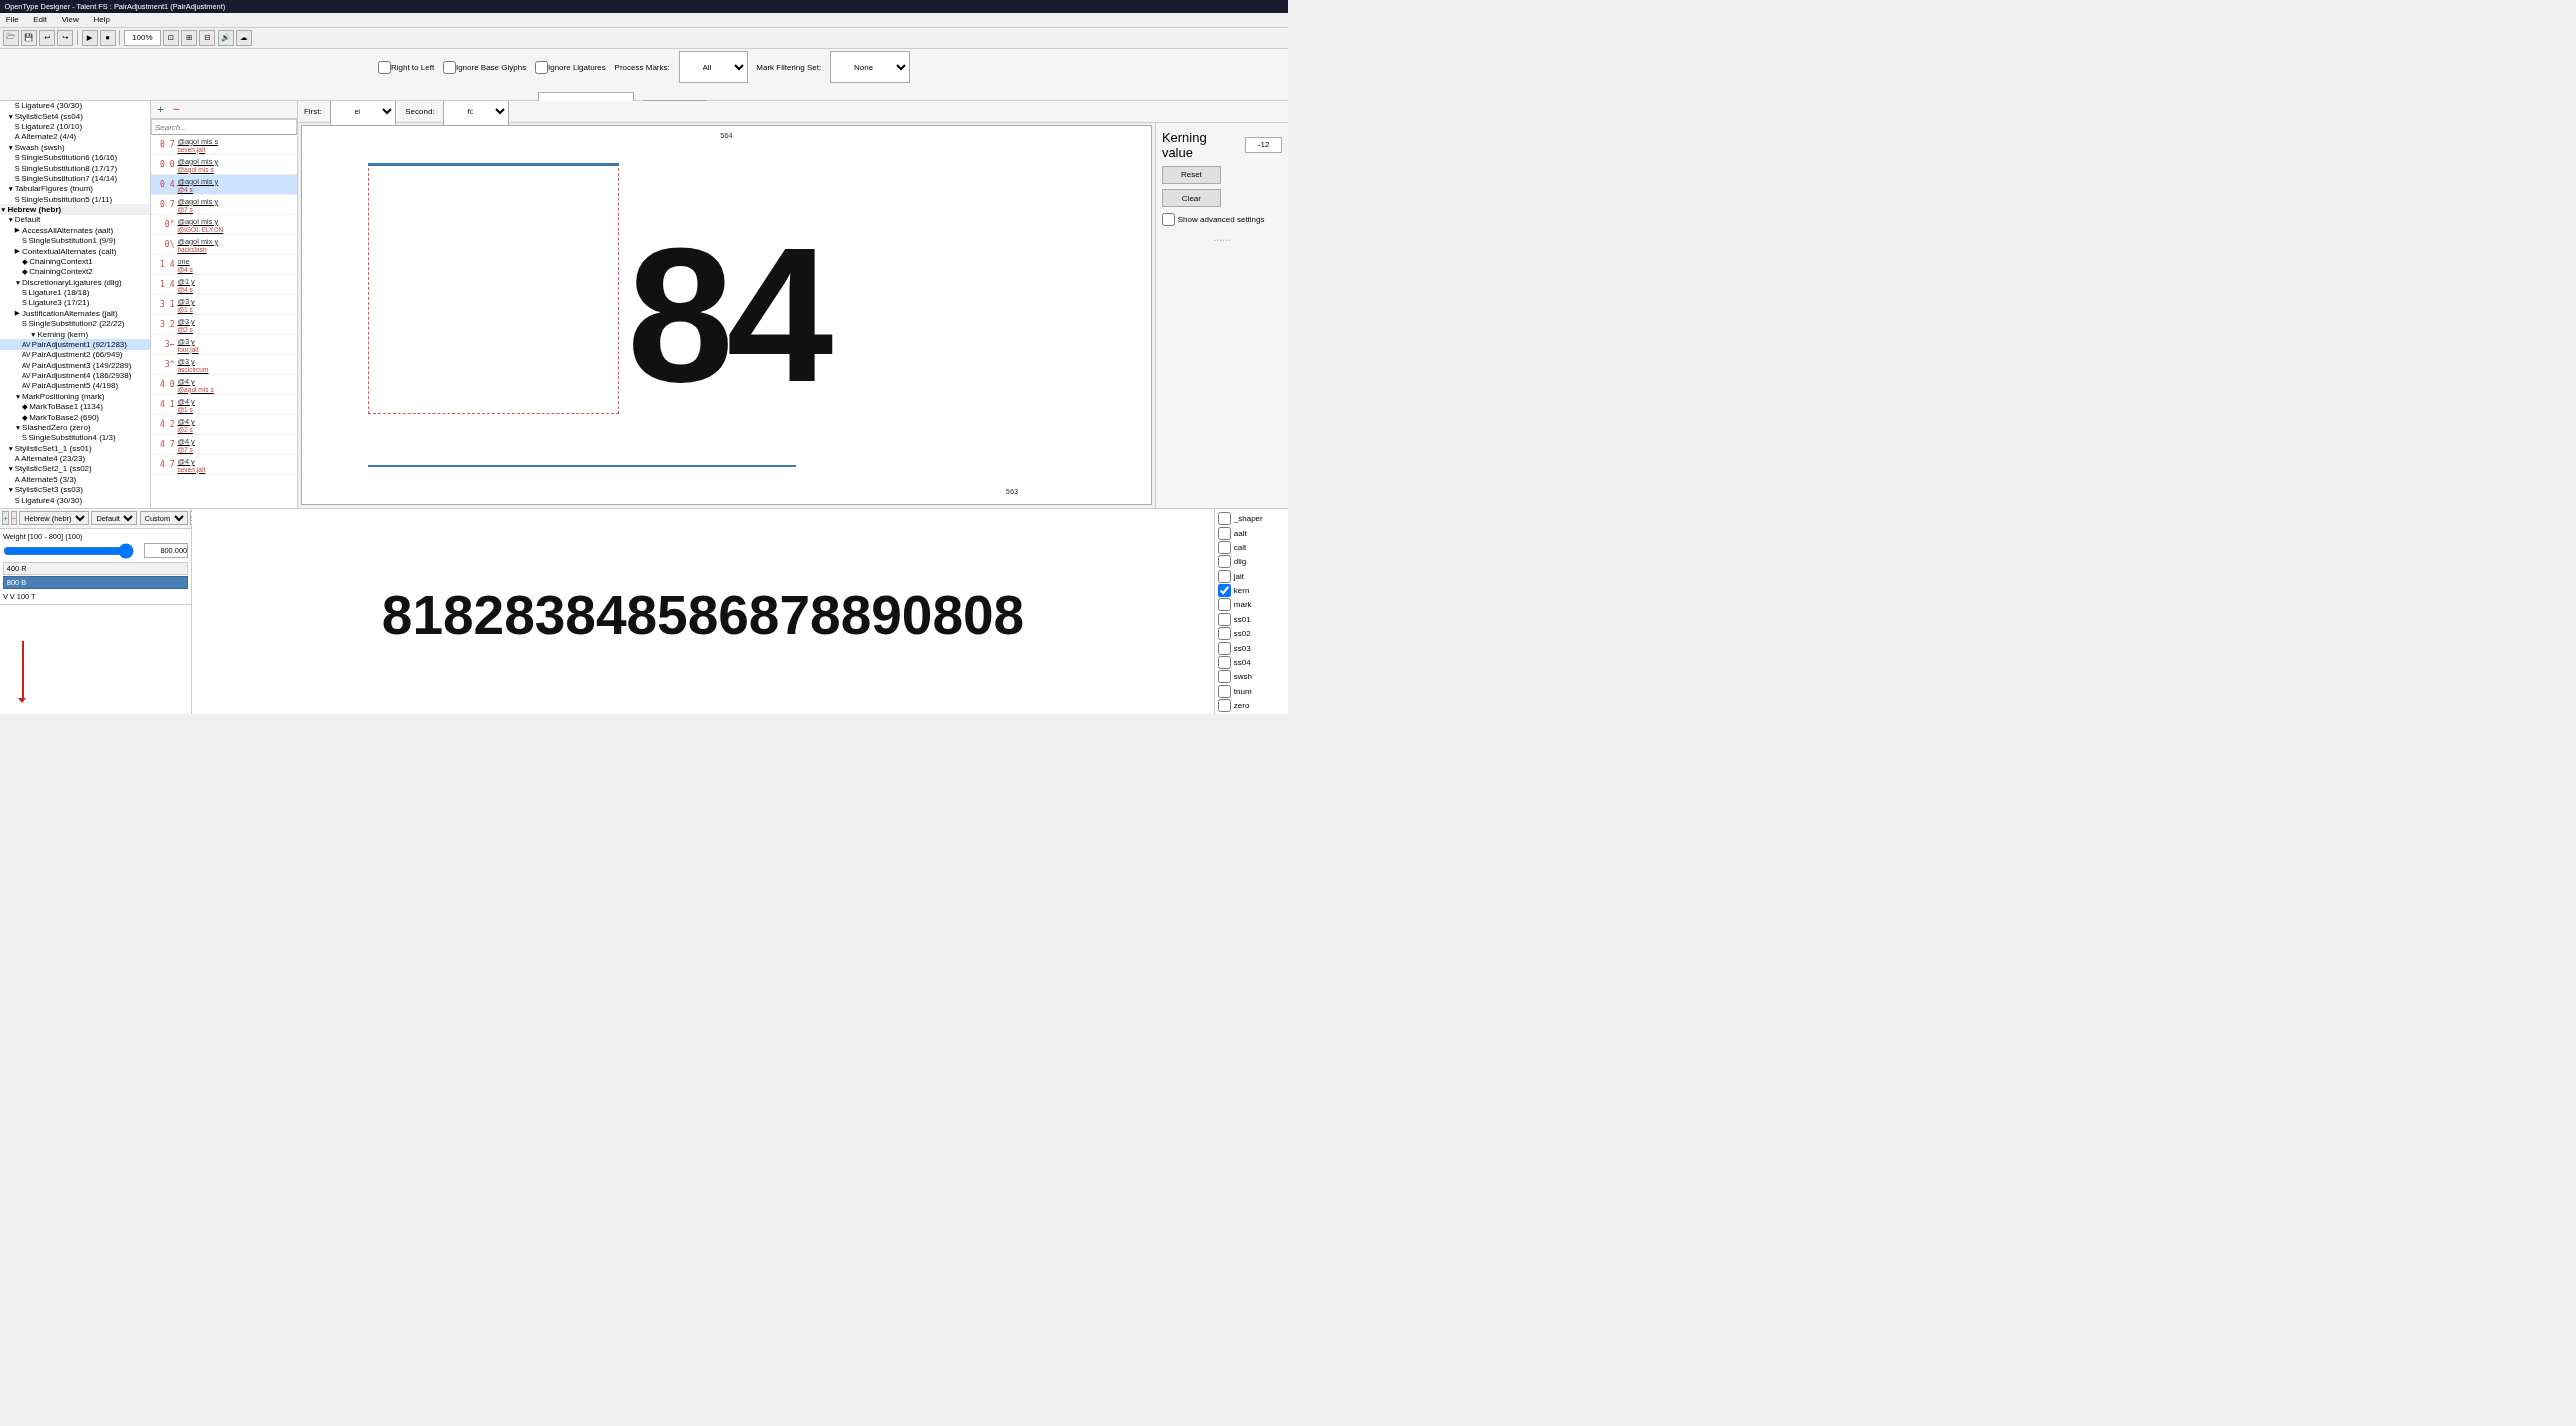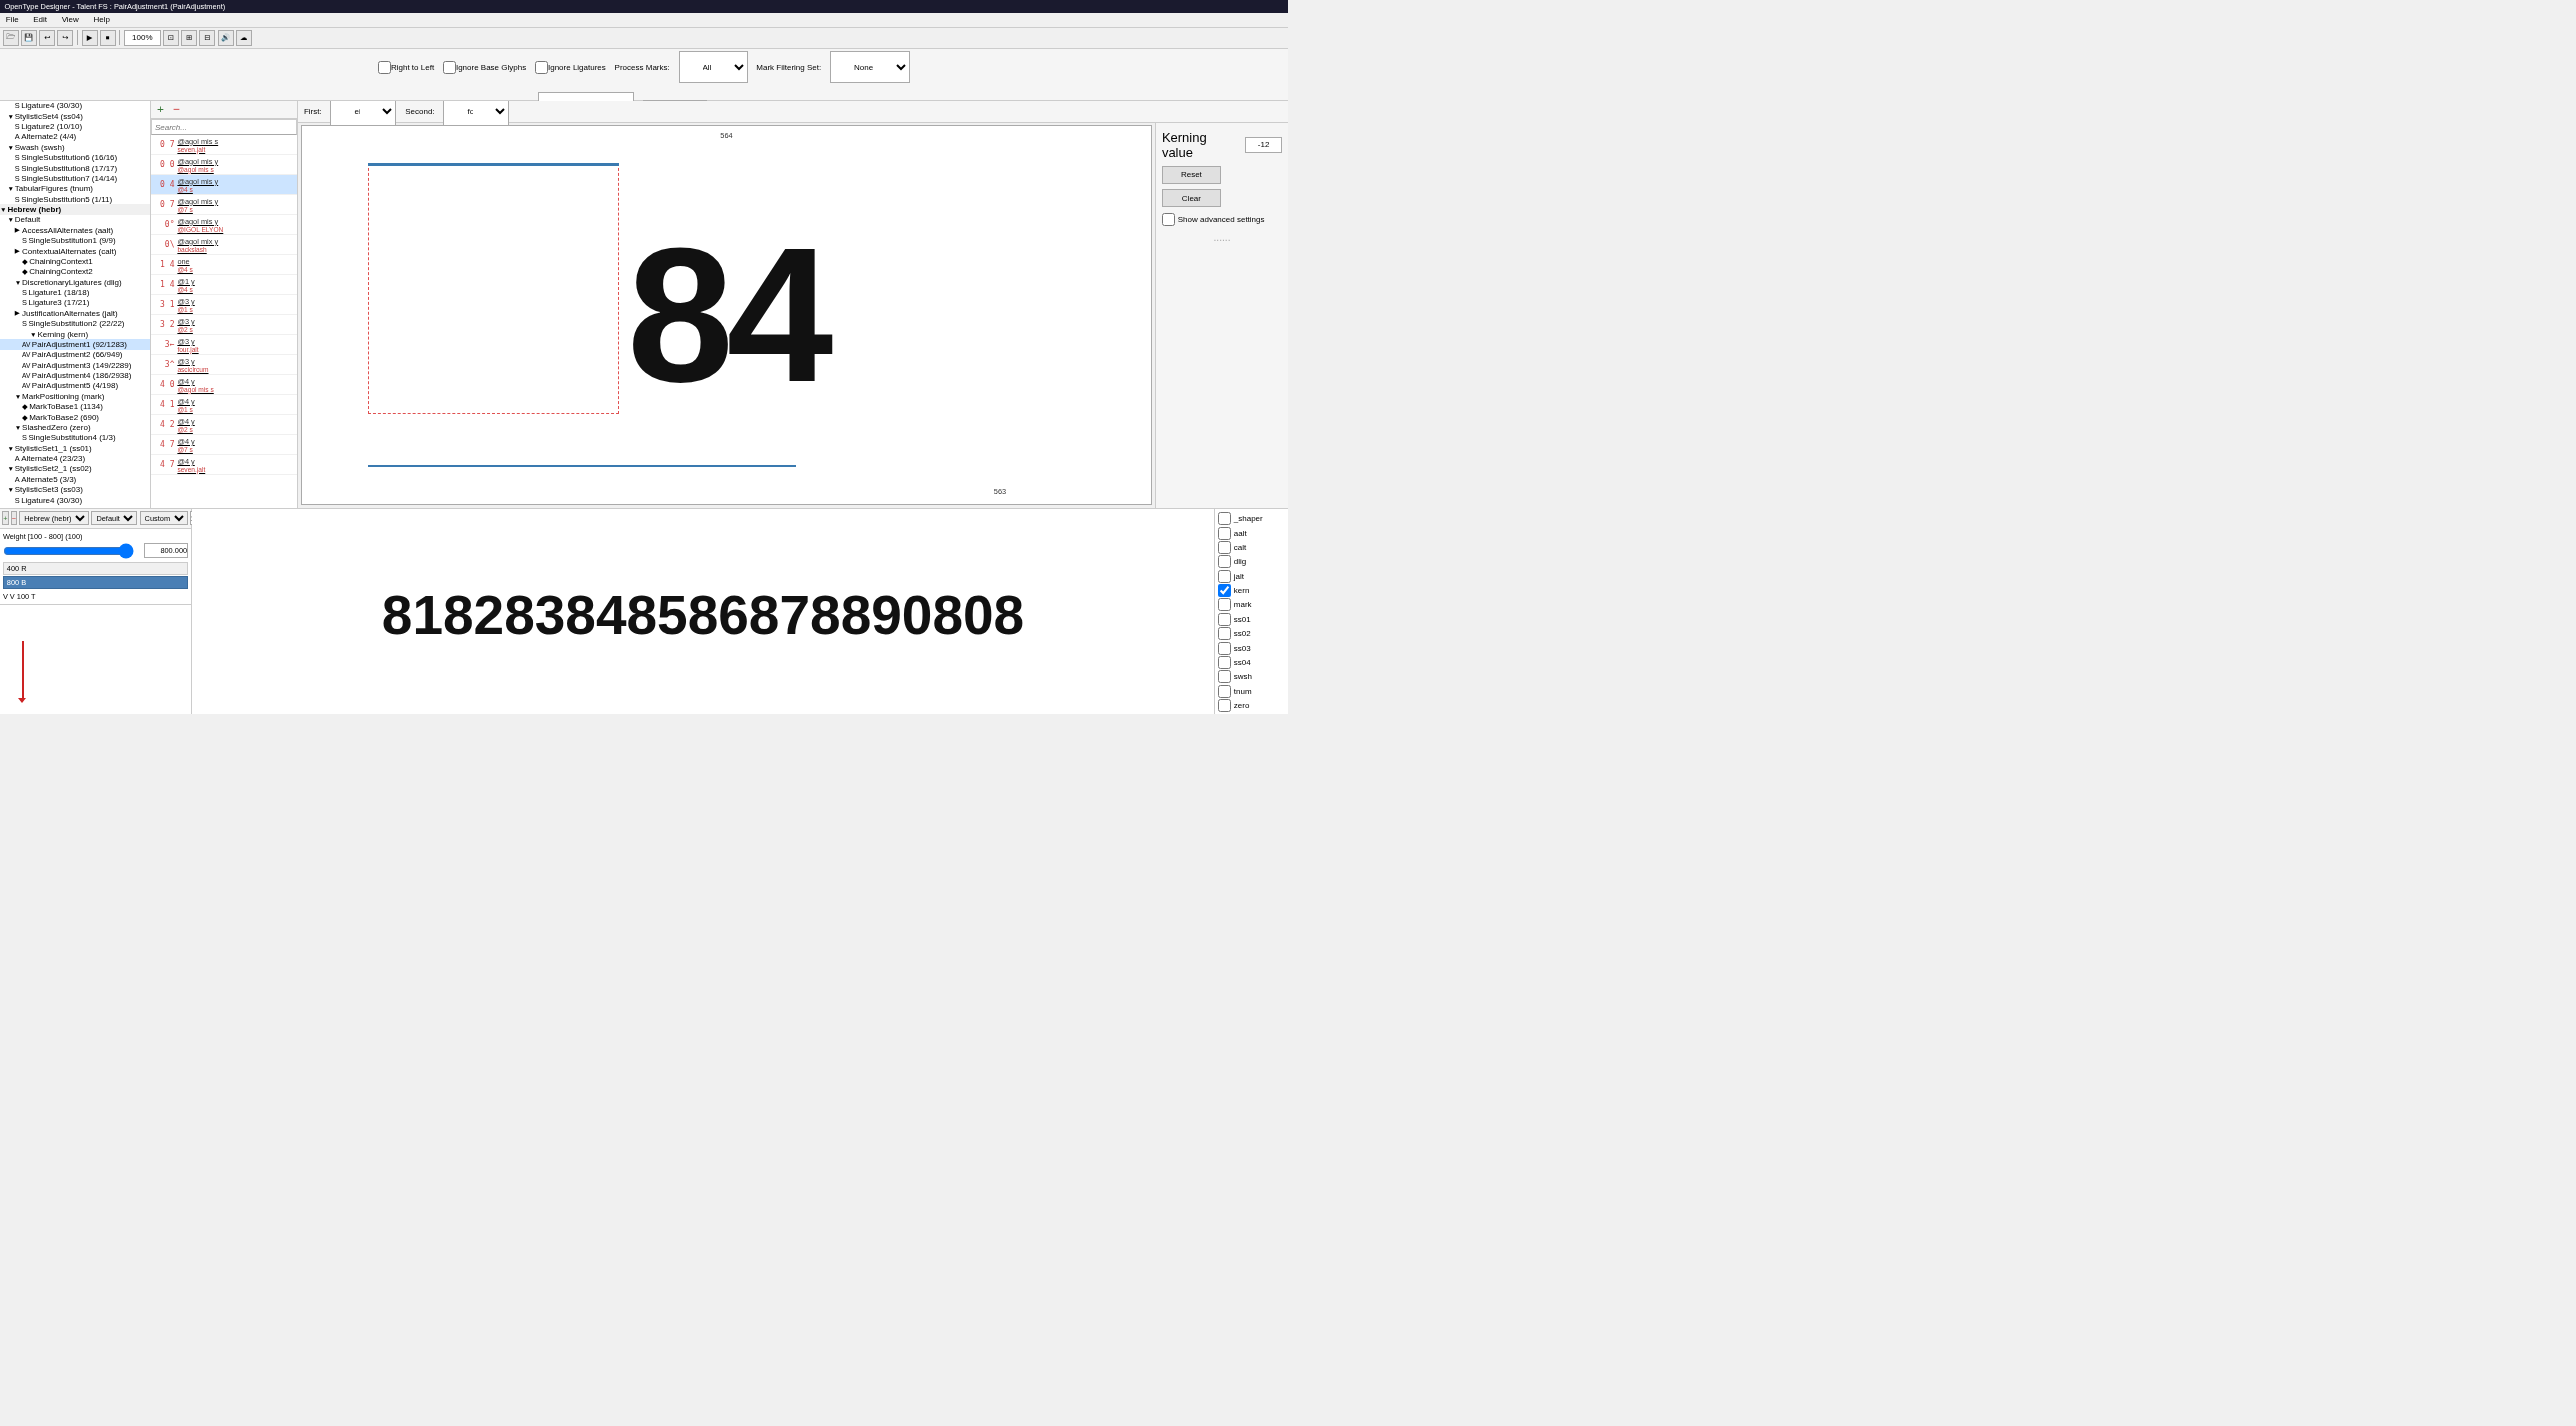--- a/index.html
+++ b/index.html
@@ -481,21 +481,21 @@
           <div style="position:absolute; top:4.4px; left:50%; transform:translateX(-50%); font-size:7.4px; color:#333;">
             <span>564</span>
           </div>
 
           <div style="position:absolute; top:37px; left:66px; width:251px; height:251px; border:0.7px dashed #e05050; pointer-events:none;"></div>
 
           <div style="display:flex; align-items:center; justify-content:center; height:100%;">
             <span style="font-size:192px; font-weight:900; font-family:Arial,sans-serif; color:#111; line-height:1; letter-spacing:-7.4px;">84</span>
           </div>
 
-          <div style="position:absolute; bottom:7.4px; right:145px; font-size:7.4px; color:#333;margin-top:12px;">
+          <div style="position:absolute; bottom:7.4px; right:133px; font-size:7.4px; color:#333;margin-top:12px;">
             <span>563</span>
           </div>
 
           <div style="position:absolute; top:37px; left:66px; width:251px; height:2.2px; background:#3a7ab0;"></div>
 
           <div style="position:absolute; bottom:37px; left:66px; width:428px; height:2.2px; background:#3a7ab0;"></div>
         </div>
 
         <div id="kerning-side" style="width:133px; background:#f5f5f5; border-left:0.7px solid #ccc; padding:7.4px 5.9px; display:flex; flex-direction:column; gap:5.9px;">
           <div class="kerning-value-row">

